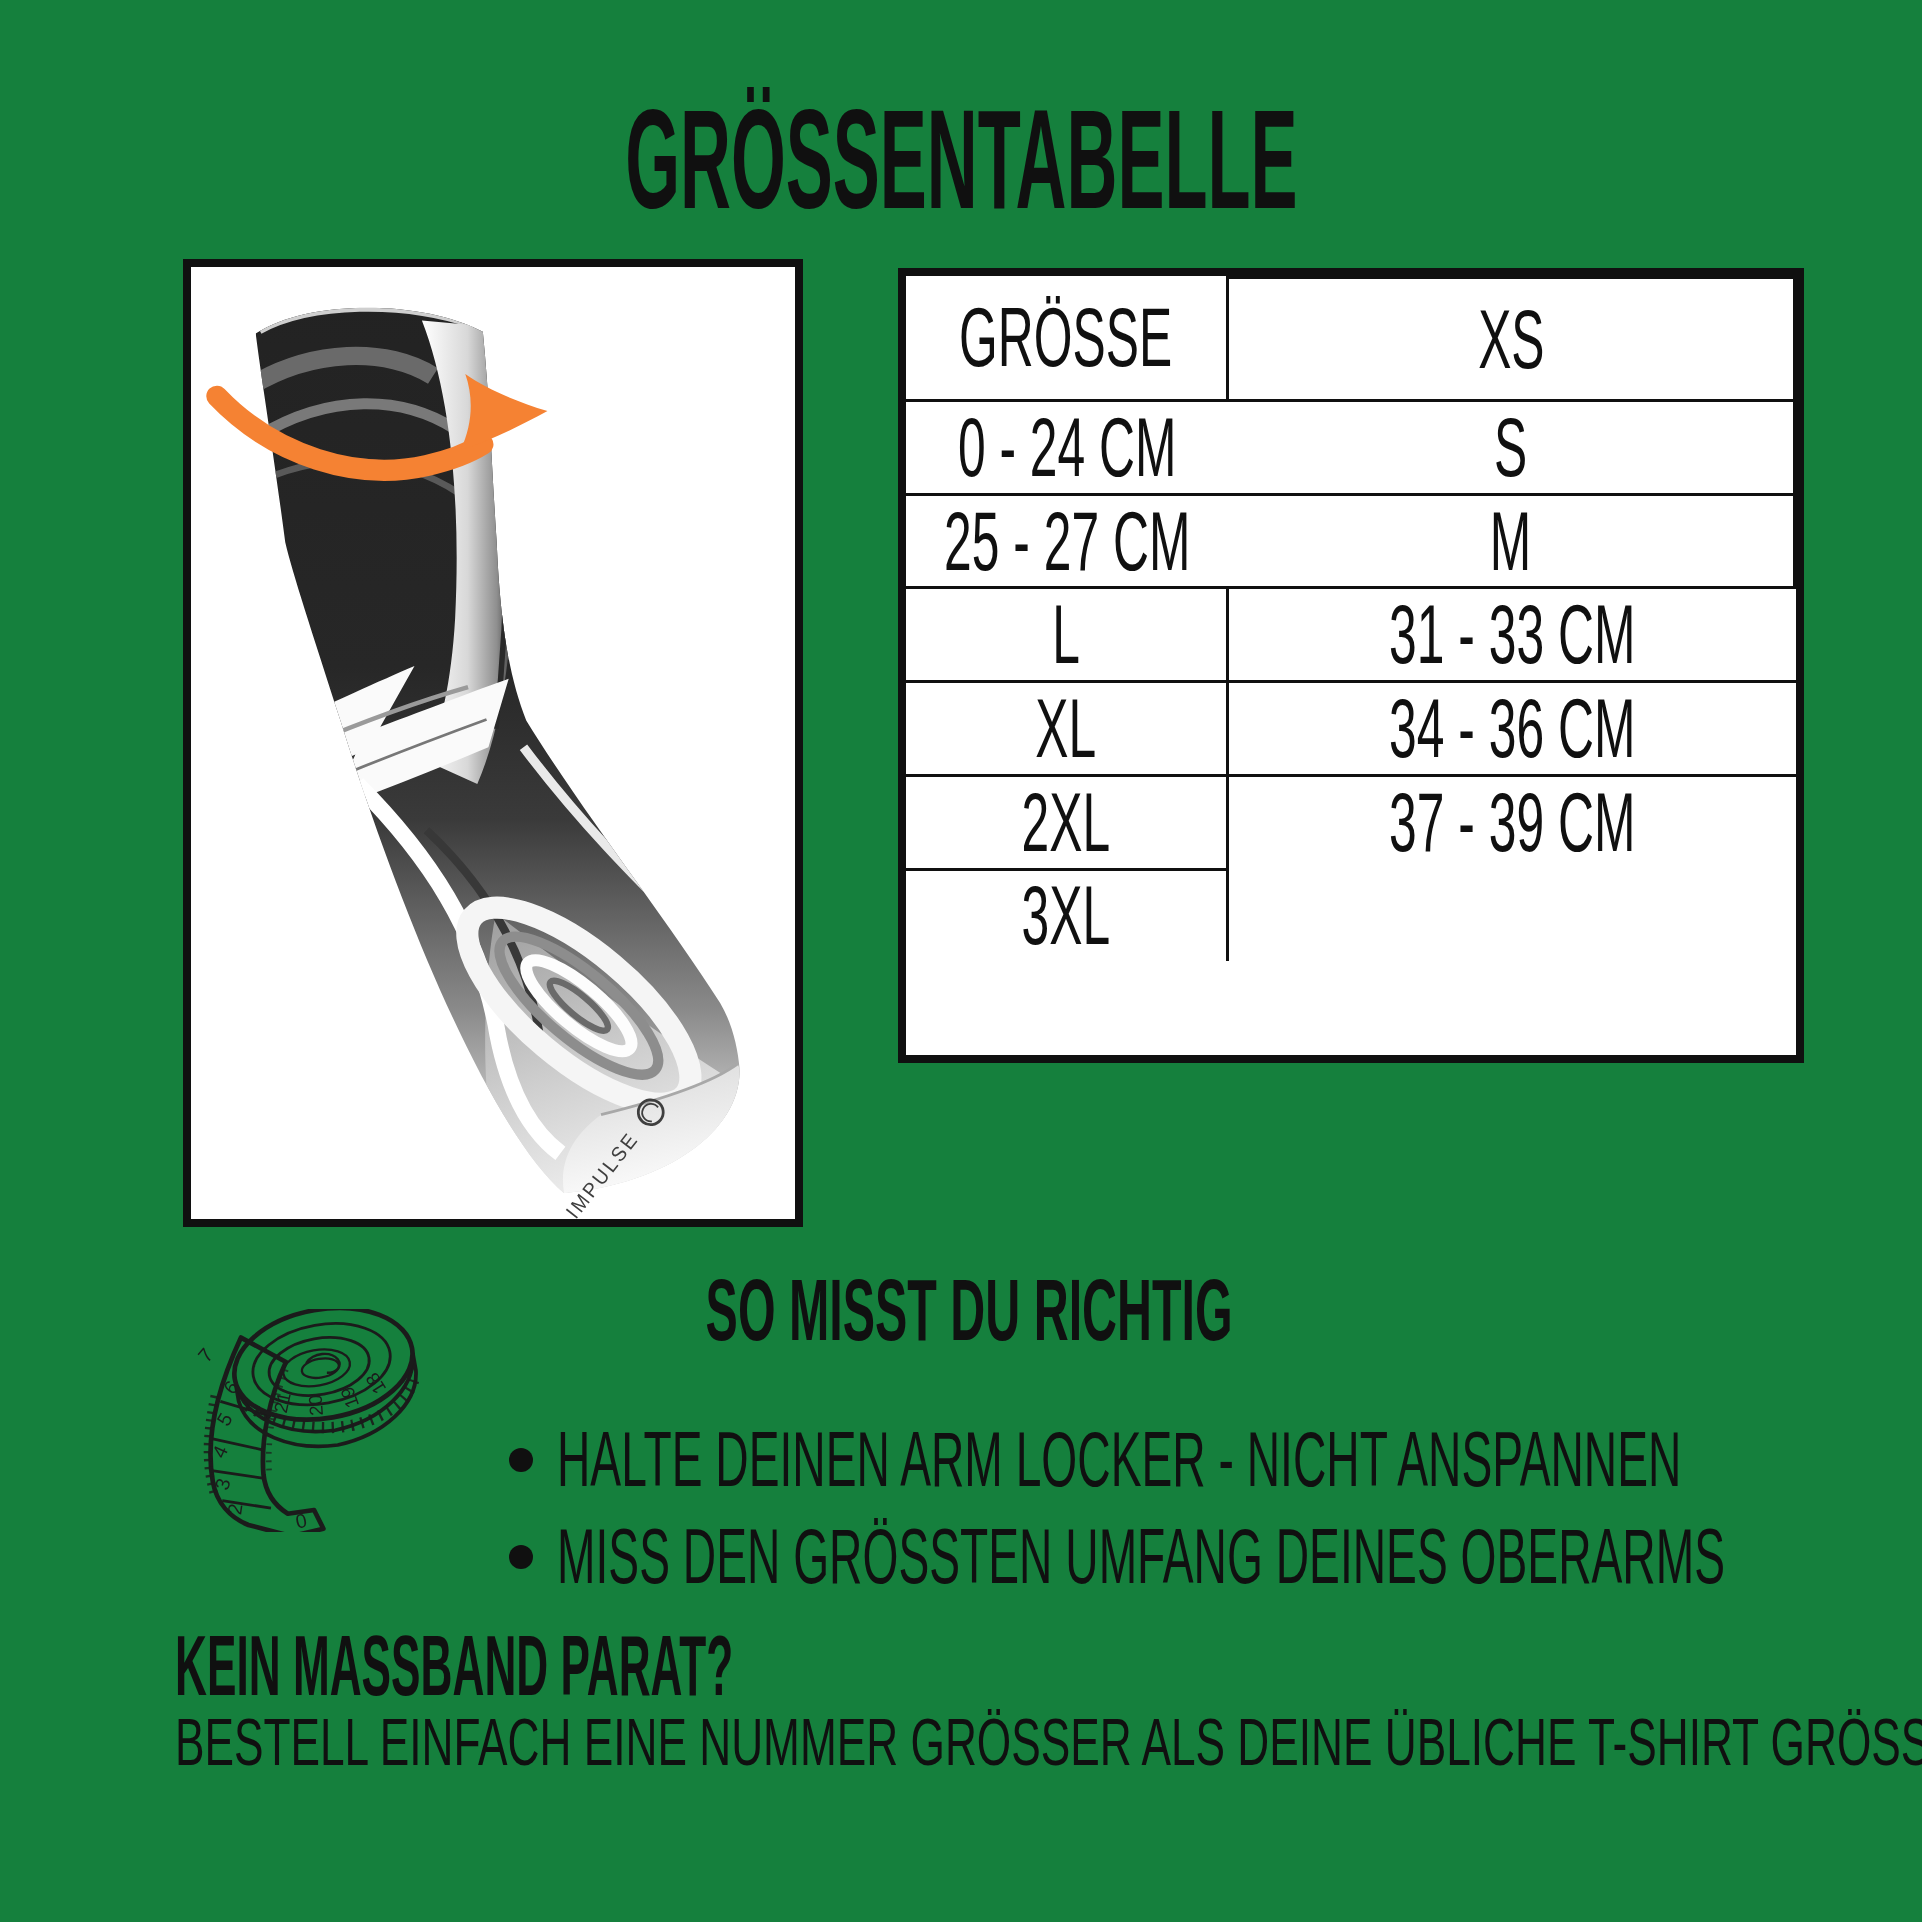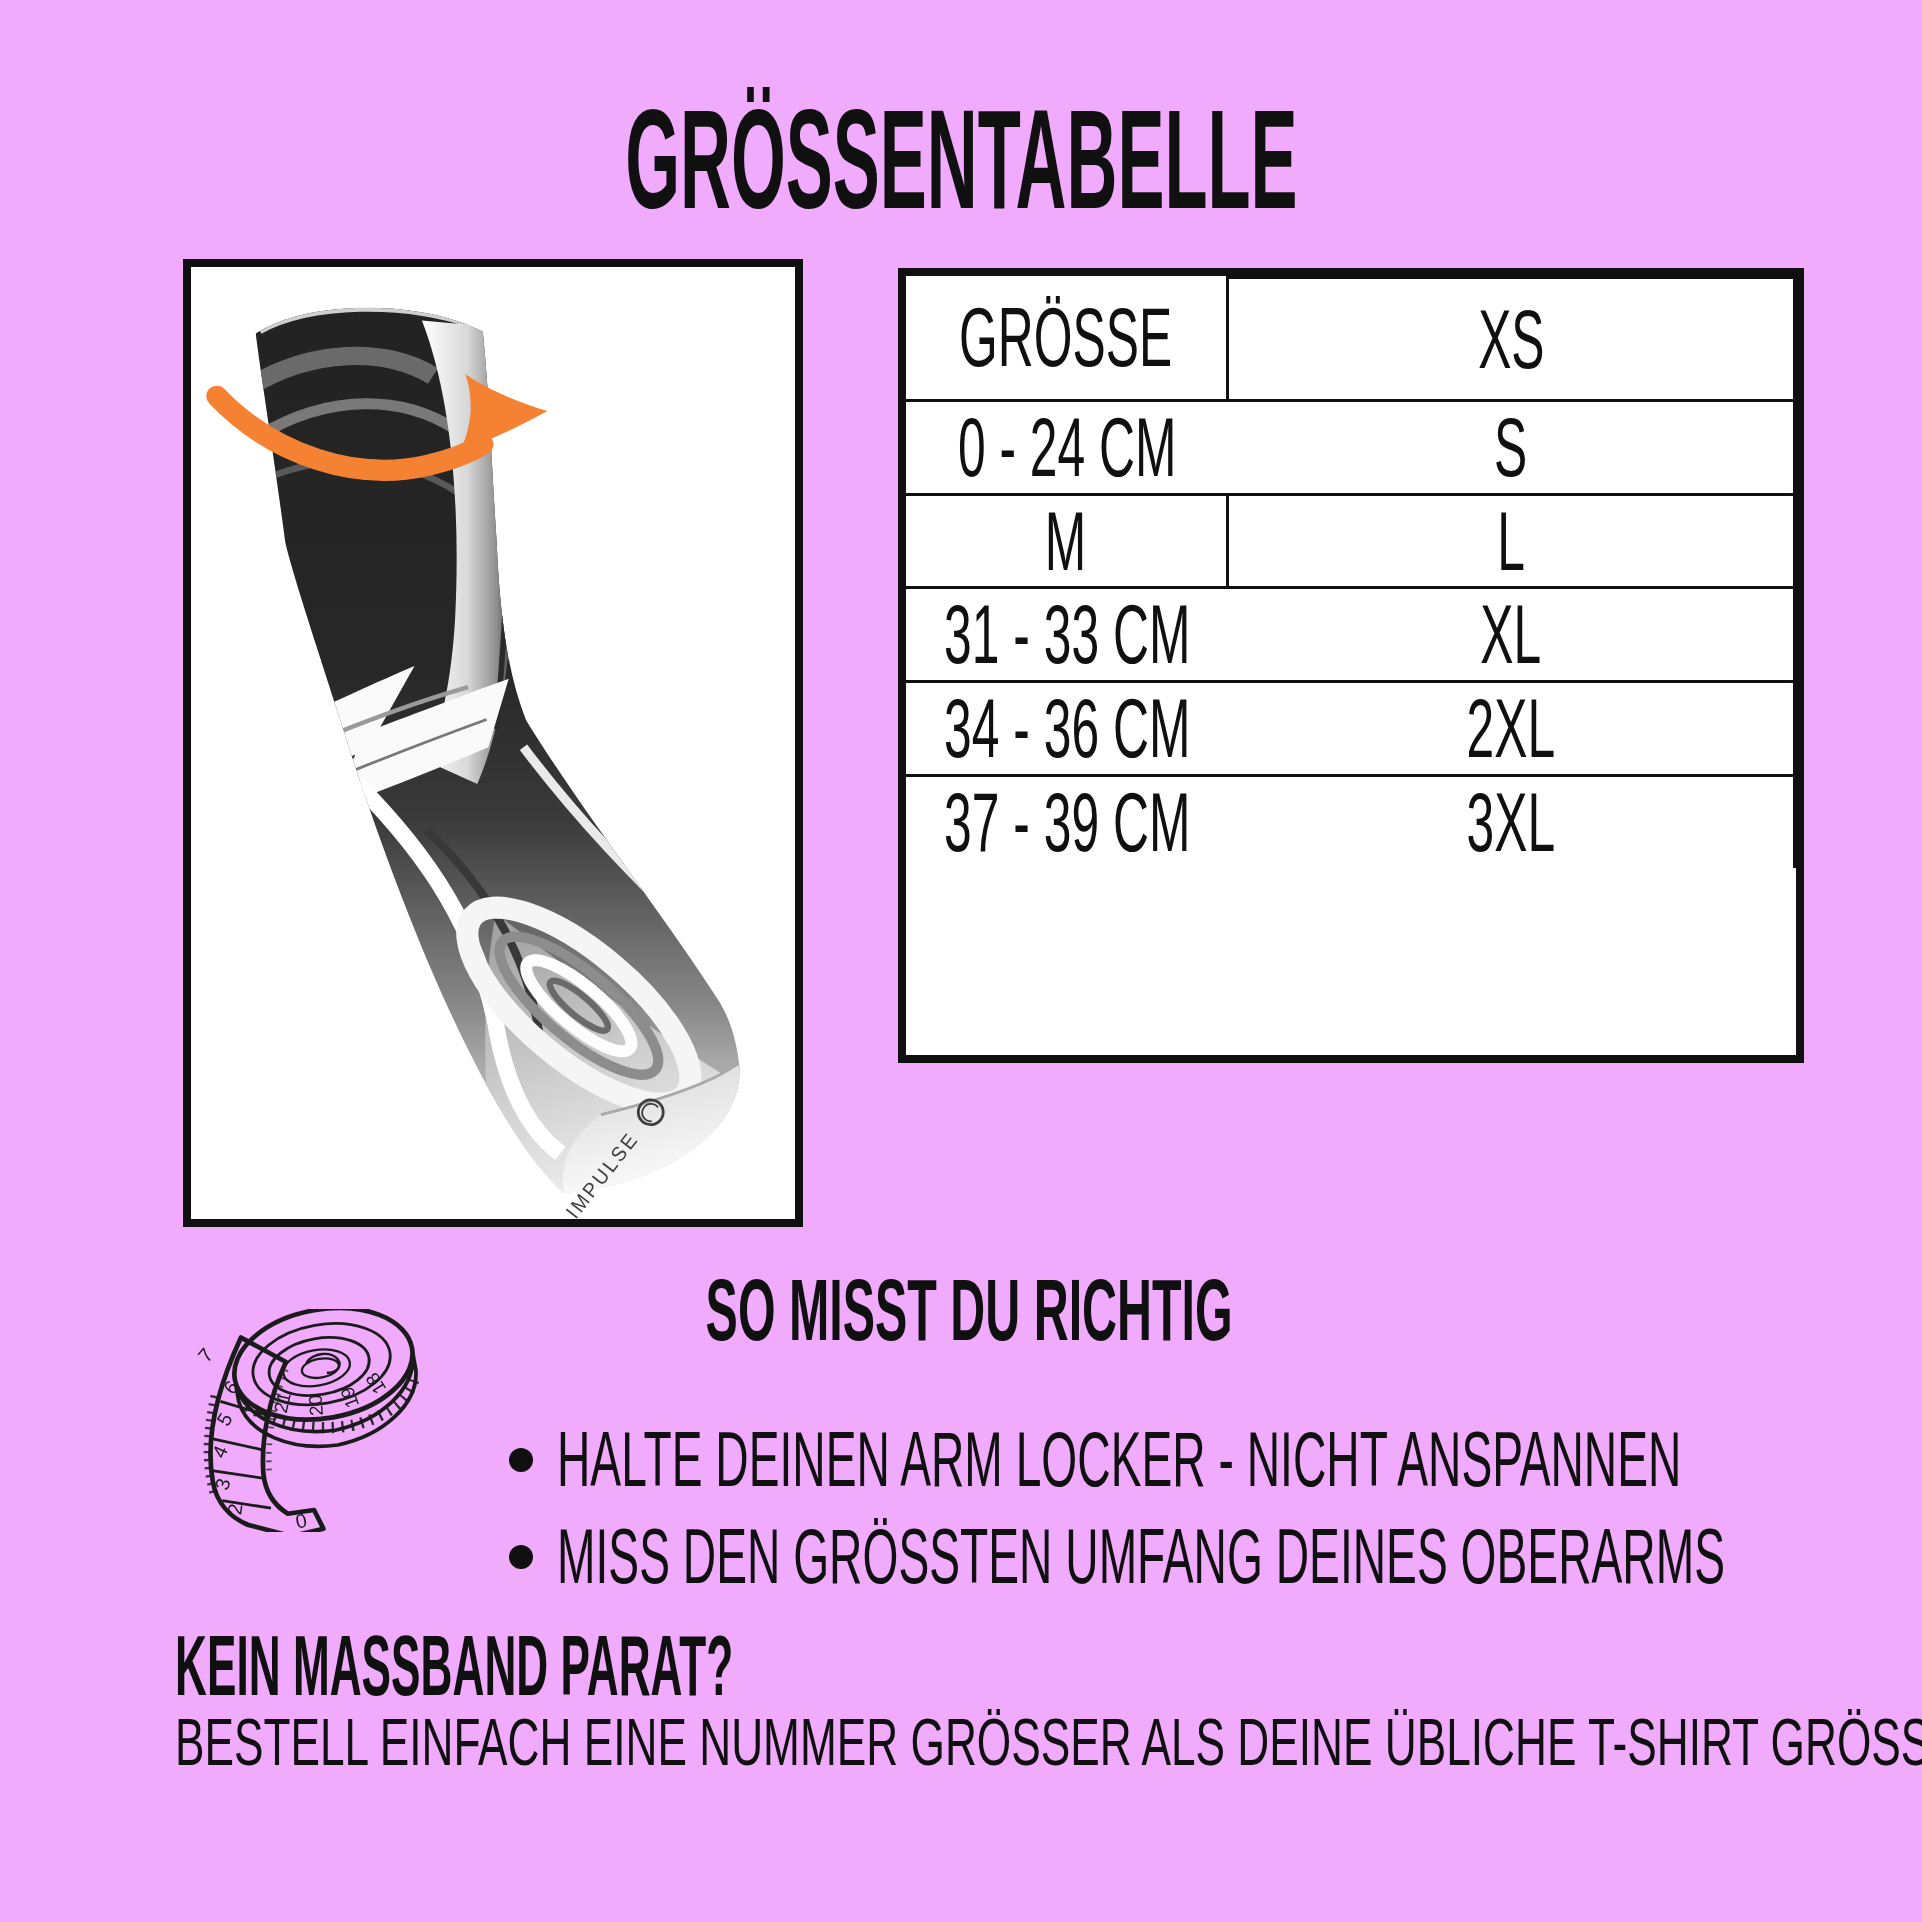--- a/index.html
+++ b/index.html
@@ -2,21 +2,21 @@
 <html style="font-size:14.8px"><head>
 <meta charset="utf-8">
 <style>
   :root{
     --ink:#101010;
     --accent:#F58233;
   }
   *{margin:0;padding:0;box-sizing:border-box;}
   html,body{background:#ffffff;}
   body{font-family:"Liberation Sans",sans-serif;color:var(--ink);}
-  .page{position:relative;width:1922px;height:1922px;background:#f0abfc;overflow:hidden;}
+  .page{position:relative;width:1922px;height:1922px;background:#15803d;overflow:hidden;}
 
   
   .cond{display:inline-block;white-space:nowrap;transform:scaleX(var(--sx,0.6));transform-origin:center center;line-height:1;}
   .cond-left{transform-origin:left center;}
 
   .title-wrap{position:absolute;top:89px;left:0;width:100%;text-align:center;}
   .title-text{font-size:141px;font-weight:700;--sx:0.5;letter-spacing:0;}
 
   
   .product-box{position:absolute;left:183px;top:259px;width:620px;height:968px;border:8.3px solid var(--ink);background:#ffffff;}
@@ -142,20 +142,23 @@
 
     <div class="st-cell col1">
         <span class="cond cell-text">XS</span>
       </div>
     <div class="st-cell">
         <span class="cond cell-text">0 - 24 CM</span>
       </div>
 
     <div class="st-cell col1">
         <span class="cond cell-text">S</span>
+      </div>
+    <div class="st-cell">
+        <span class="cond cell-text">25 - 27 CM</span>
       </div>
 
     <div class="st-cell col1">
         <span class="cond cell-text">M</span>
       </div>
 
     <div class="st-cell col1">
         <span class="cond cell-text">L</span>
       </div>
     <div class="st-cell">

